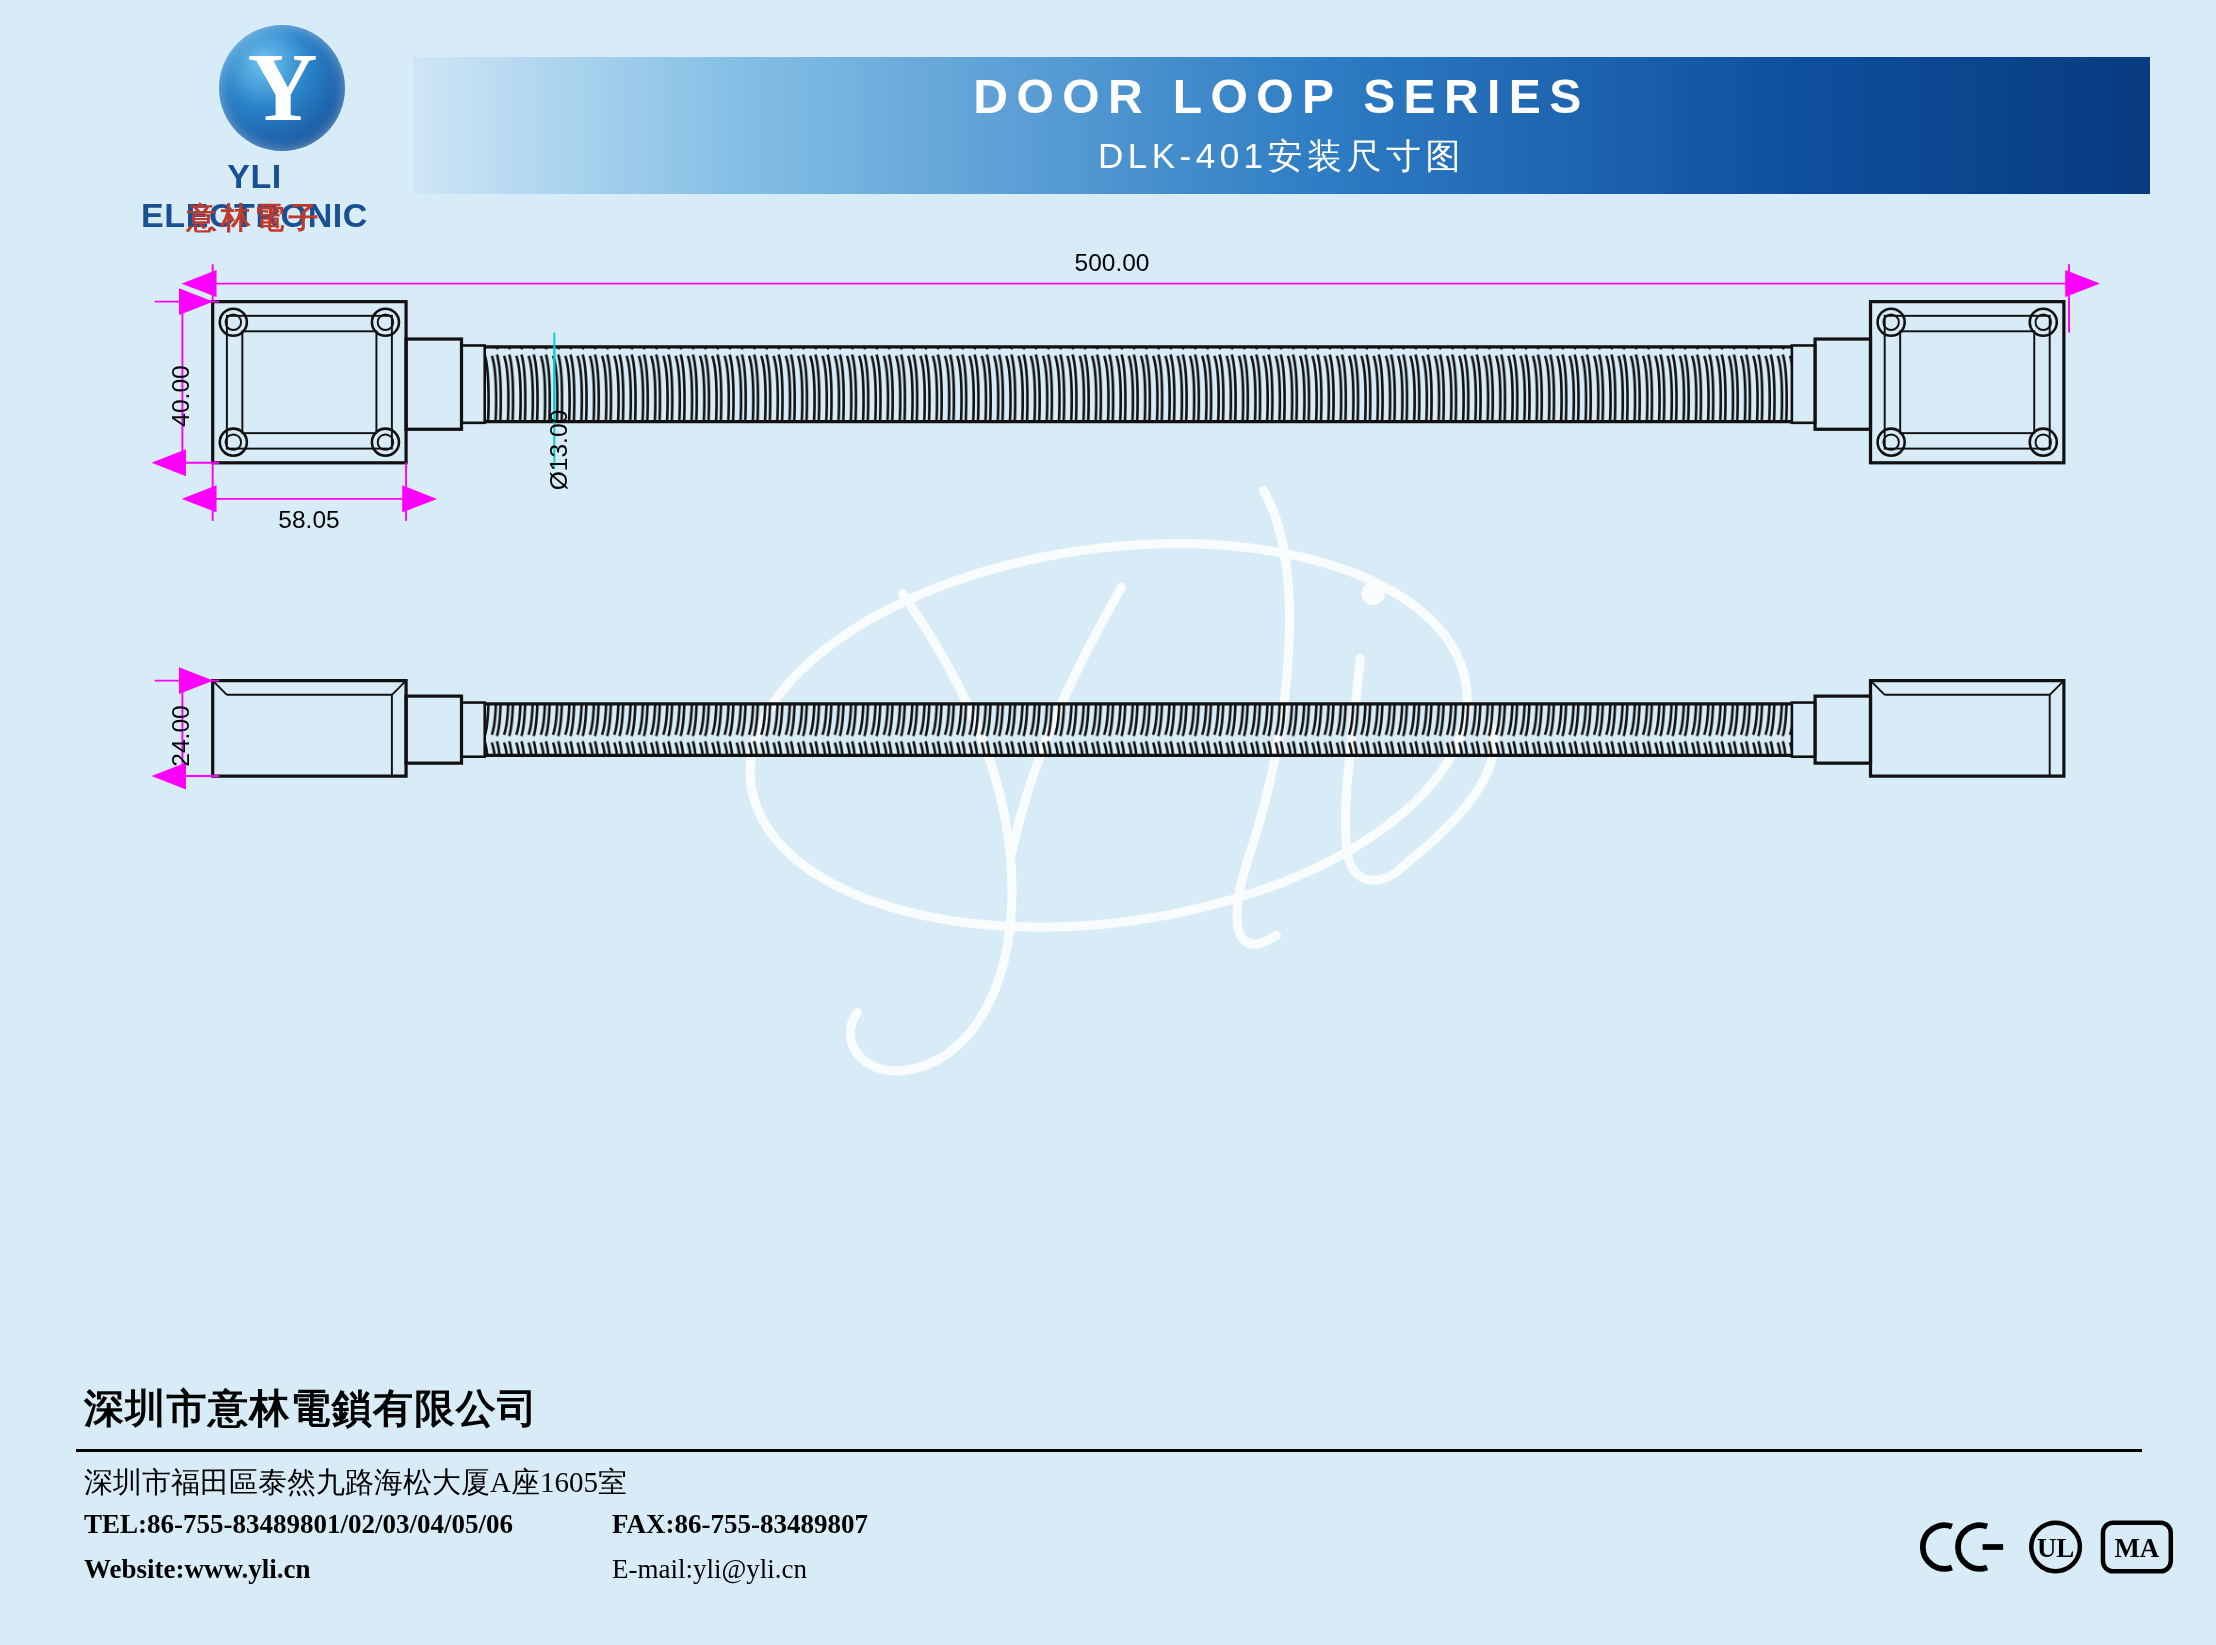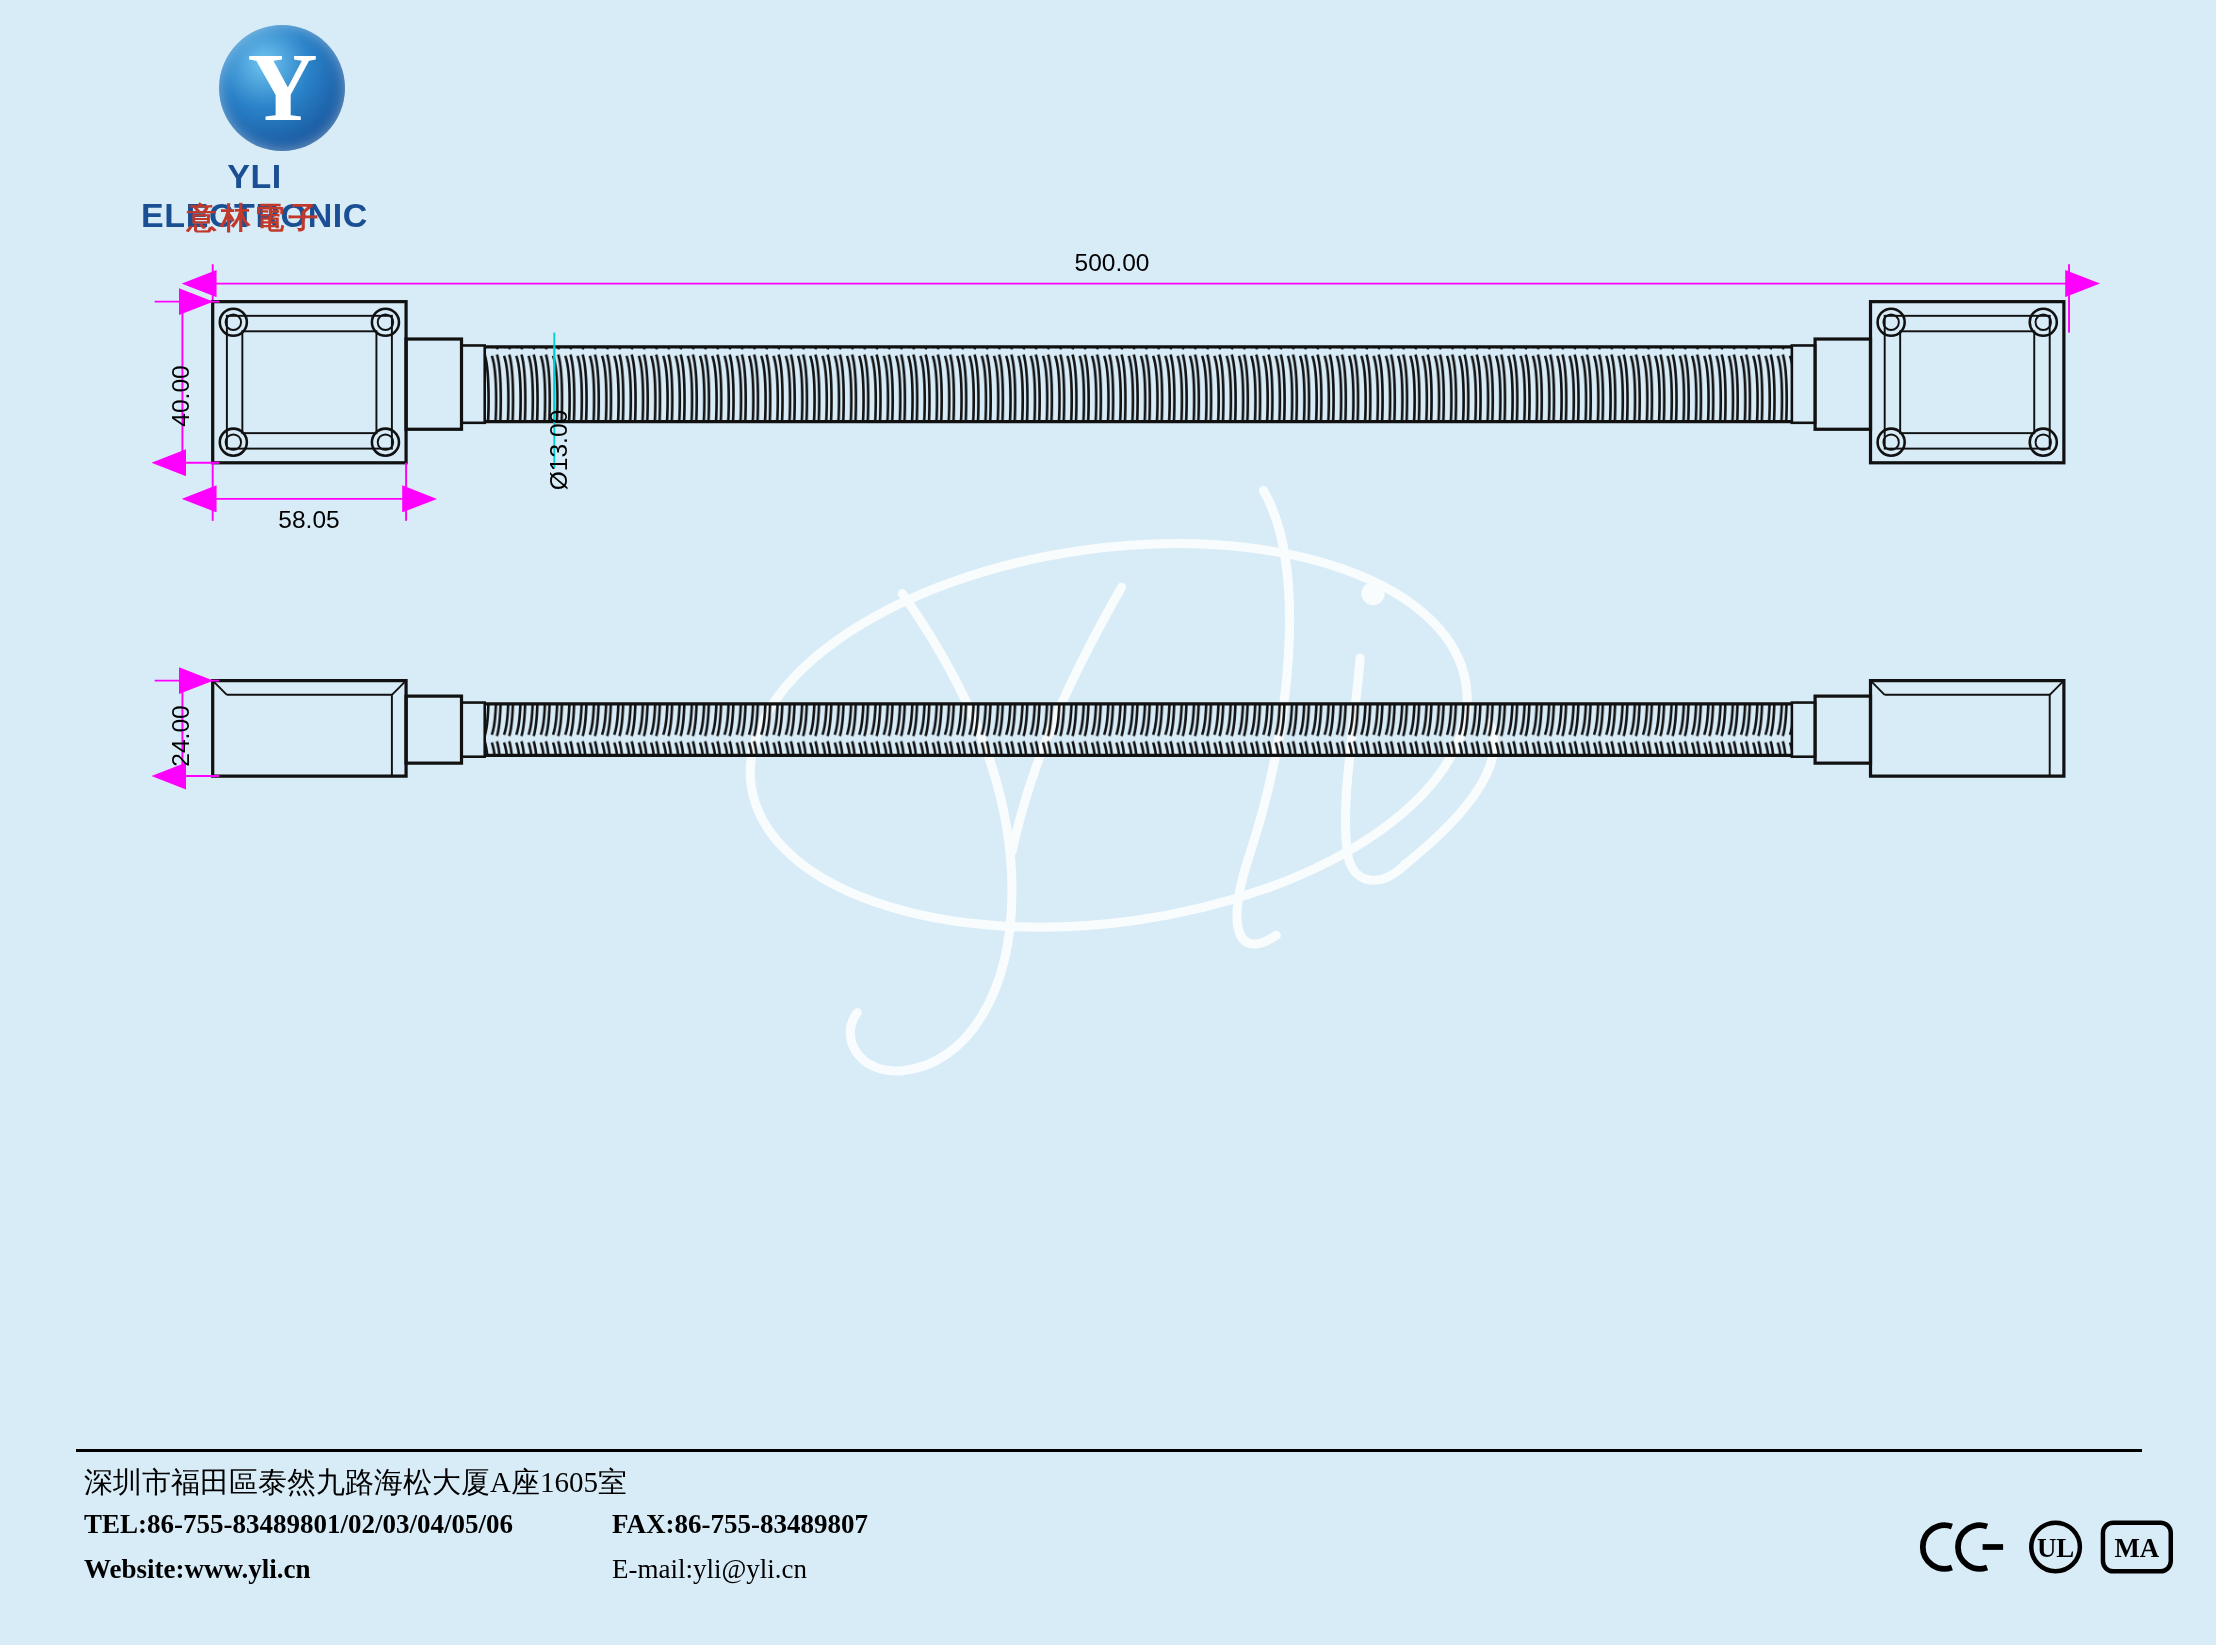--- a/index.html
+++ b/index.html
@@ -229,20 +229,24 @@
   <div id="header">
 
     <div id="logo-block">
       <div id="logo-mark">
         <div id="logo-y">Y</div>
       </div>
       <div id="logo-name">YLI ELECTRONIC</div>
       <div id="logo-name-cn">意林電子</div>
     </div>
 
+    <div id="title-bar">
+      <div id="title-main">DOOR LOOP SERIES</div>
+      <div id="title-sub">DLK-401安装尺寸图</div>
+    </div>
   </div>
 
   <div id="watermark">
     <svg width="967" height="774" viewBox="0 0 1500 1200" xmlns="http://www.w3.org/2000/svg">
       <g fill="none" stroke="#ffffff" stroke-width="14" stroke-linecap="round" opacity="0.85">
 
         <ellipse cx="620" cy="520" rx="560" ry="290" transform="rotate(-8 620 520)"></ellipse>
 
         <path d="M300 300 C 420 470, 470 620, 470 760 C 470 920, 400 1030, 300 1040 C 235 1046, 200 990, 230 950"></path>
         <path d="M640 290 C 560 430, 500 560, 470 700"></path>
@@ -394,20 +398,21 @@
     <div style="position:absolute;left:150px;top:127px;transform:rotate(-90deg);transform-origin:center;font-size:24.5px;color:#000;font-family:'Liberation Sans',sans-serif;">40.00</div>
 
     <div style="position:absolute;left:309px;top:251px;transform:translateX(-50%);font-size:24.5px;color:#000;font-family:'Liberation Sans',sans-serif;">58.05</div>
 
     <div style="position:absolute;left:519px;top:181px;transform:rotate(-90deg);transform-origin:center;font-size:24.5px;color:#000;font-family:'Liberation Sans',sans-serif;white-space:nowrap;">Ø13.00</div>
 
     <div style="position:absolute;left:150px;top:467px;transform:rotate(-90deg);transform-origin:center;font-size:24.5px;color:#000;font-family:'Liberation Sans',sans-serif;">24.00</div>
   </div>
 
   <div id="footer">
+    <div id="company-name">深圳市意林電鎖有限公司</div>
     <div id="footer-rule"></div>
     <div id="addr">深圳市福田區泰然九路海松大厦A座1605室</div>
     <div id="tel">TEL:86-755-83489801/02/03/04/05/06</div>
     <div id="fax">FAX:86-755-83489807</div>
     <div id="website">Website:www.yli.cn</div>
     <div id="email">E-mail:yli@yli.cn</div>
 
     <div id="cert-marks">
       <svg width="271" height="64" viewBox="0 0 420 100" xmlns="http://www.w3.org/2000/svg">
 

